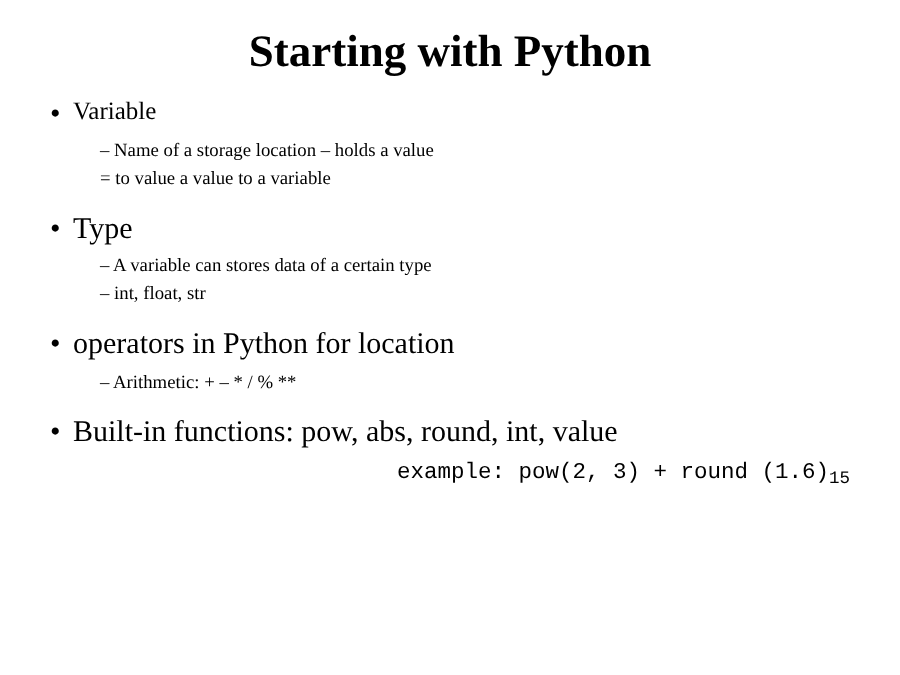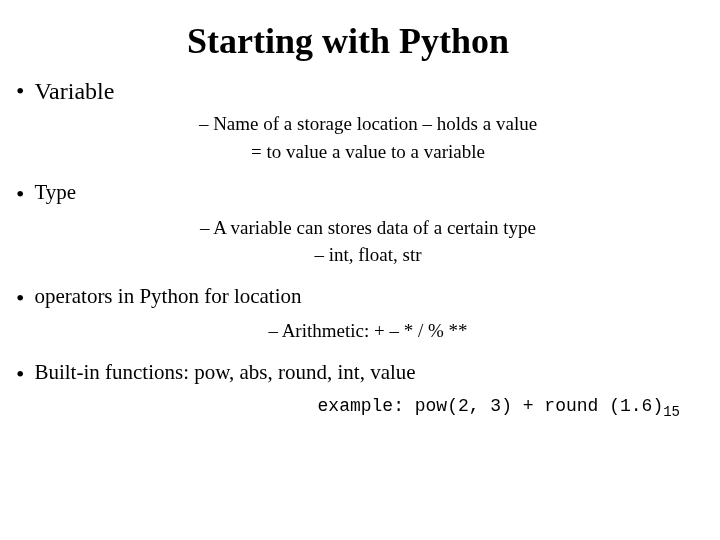--- a/index.html
+++ b/index.html
@@ -13,21 +13,21 @@
       height: 540px;
       background: #ffffff;
       font-family: 'Times New Roman', Times, serif;
       color: #000000;
       overflow: hidden;
     }
 
     .slide {
       width: 720px;
       height: 388px;
-      padding: 20px 40px 20px 16px;
+      padding: 20px 40px 20px 40px;
       display: flex;
       flex-direction: column;
       border-radius: 29px;
     }
 
     .slide-title {
       font-size: 36px;
       font-weight: bold;
       text-align: center;
       margin-bottom: 14px;
@@ -46,39 +46,38 @@
     }
 
     .bullet-dot {
       font-size: 24px;
       margin-right: 10px;
       flex-shrink: 0;
       line-height: 1.3;
     }
 
     .bullet-label {
-      font-size: 24px;
+      font-size: 20px;
       line-height: 1.3;
     }
 
     .bullet-label.large {
-      font-size: 21px;
+      font-size: 24px;
     }
 
     .sub-items {
       margin-left: 40px;
       margin-top: 2px;
       margin-bottom: 4px;
     }
 
     .sub-item {
-      font-size: 19px;
+      font-size: 15px;
       line-height: 1.4;
       margin-bottom: 1px;
-      text-align: center;
     }
 
     .code-line {
       font-family: 'Courier New', Courier, monospace;
       font-size: 18px;
       margin-left: 60px;
       margin-top: 2px;
       line-height: 1.4;
       text-align: right;
     }

